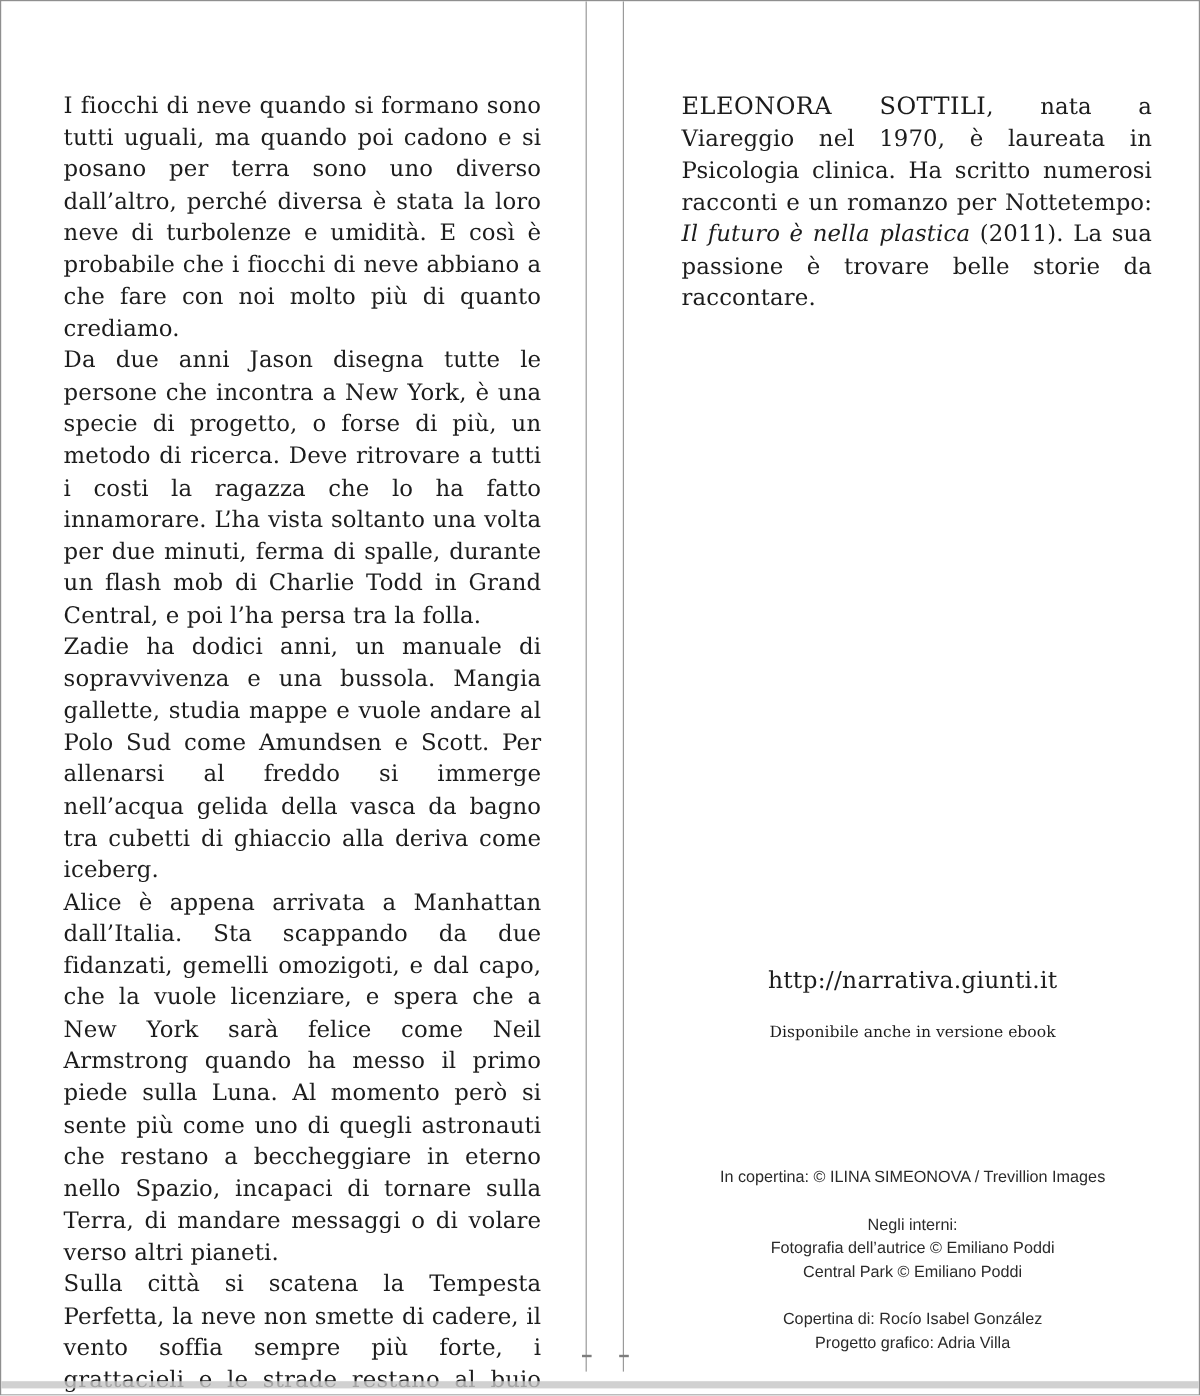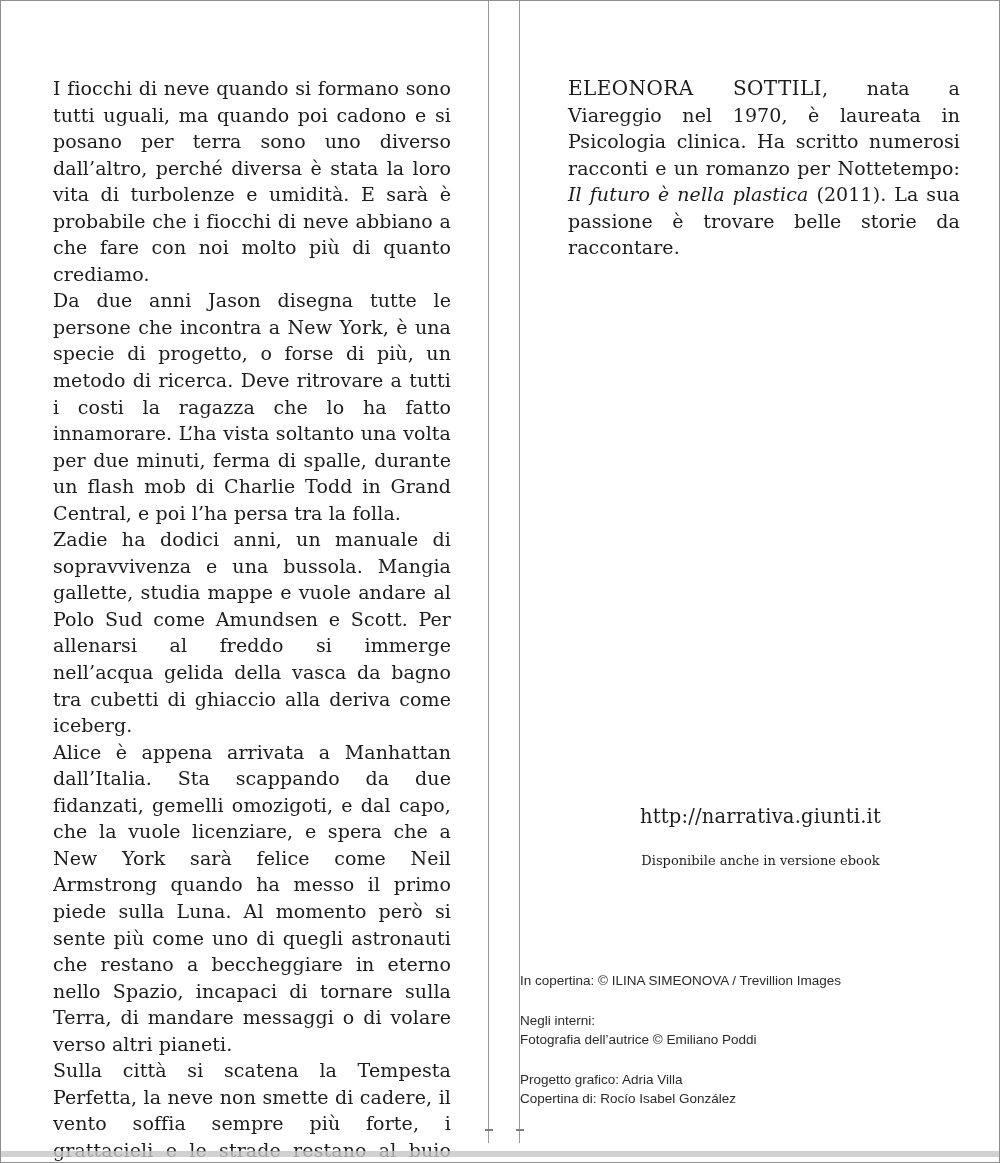--- a/index.html
+++ b/index.html
@@ -94,37 +94,38 @@
     width: 481px;
     text-align: center;
     font-size: 13px;
   }
 
   .credits {
     position: absolute;
     left: 519px;
     top: 970px;
     width: 481px;
+    text-align: center;
     font-family: "Liberation Sans", "DejaVu Sans", sans-serif;
     font-size: 13.5px;
     line-height: 19.5px;
     color: #2a2a2a;
   }
   .credits .block { margin: 0 0 20px 0; }
   .credits .block:last-child { margin-bottom: 0; }
   .credits div { margin: 0; }
 </style>
 </head>
 <body>
 
 <div class="sheet">
 
   <div class="page-left">
     <div class="synopsis">
-      <p>I fiocchi di neve quando si formano sono tutti uguali, ma quando poi cadono e si posano per terra sono uno diverso dall’altro, perché diversa è stata la loro vita di turbolenze e umidità. E sarà è probabile che i fiocchi di neve abbiano a che fare con noi molto più di quanto crediamo.</p>
+      <p>I fiocchi di neve quando si formano sono tutti uguali, ma quando poi cadono e si posano per terra sono uno diverso dall’altro, perché diversa è stata la loro neve di turbolenze e umidità. E così è probabile che i fiocchi di neve abbiano a che fare con noi molto più di quanto crediamo.</p>
       <p>Da due anni Jason disegna tutte le persone che incontra a New York, è una specie di progetto, o forse di più, un metodo di ricerca. Deve ritrovare a tutti i costi la ragazza che lo ha fatto innamorare. L’ha vista soltanto una volta per due minuti, ferma di spalle, durante un flash mob di Charlie Todd in Grand Central, e poi l’ha persa tra la folla.</p>
       <p>Zadie ha dodici anni, un manuale di sopravvivenza e una bussola. Mangia gallette, studia mappe e vuole andare al Polo Sud come Amundsen e Scott. Per allenarsi al freddo si immerge nell’acqua gelida della vasca da bagno tra cubetti di ghiaccio alla deriva come iceberg.</p>
       <p>Alice è appena arrivata a Manhattan dall’Italia. Sta scappando da due fidanzati, gemelli omozigoti, e dal capo, che la vuole licenziare, e spera che a New York sarà felice come Neil Armstrong quando ha messo il primo piede sulla Luna. Al momento però si sente più come uno di quegli astronauti che restano a beccheggiare in eterno nello Spazio, incapaci di tornare sulla Terra, di mandare messaggi o di volare verso altri pianeti.</p>
       <p><span>Sulla città si scatena la Tempesta Perfetta, la neve non smette di cadere, il vento soffia sempre più forte, i grattacieli e le strade restano al buio per un blackout. A quel punto i destini dei tre personaggi si intrecciano in modi imprevisti, mentre i sotterranei della metropolitana sono illuminati dalle spade laser di </span></p>
     </div>
   </div>
 
   <div class="fold-line a"></div>
   <div class="fold-line b"></div>
   <div class="fold-tick a"></div>
@@ -141,22 +142,23 @@
 
     <div class="ebook-line">Disponibile anche in versione ebook</div>
 
     <div class="credits">
       <div class="block">
         <div>In copertina: © ILINA SIMEONOVA / Trevillion Images</div>
       </div>
       <div class="block">
         <div>Negli interni:</div>
         <div>Fotografia dell’autrice © Emiliano Poddi</div>
+        <div>Central Park © Emiliano Poddi</div>
       </div>
       <div class="block">
+        <div>Copertina di: Rocío Isabel González</div>
         <div>Progetto grafico: Adria Villa</div>
-        <div>Copertina di: Rocío Isabel González</div>
       </div>
     </div>
 
   </div>
 
 </div>
 
 </body></html>

